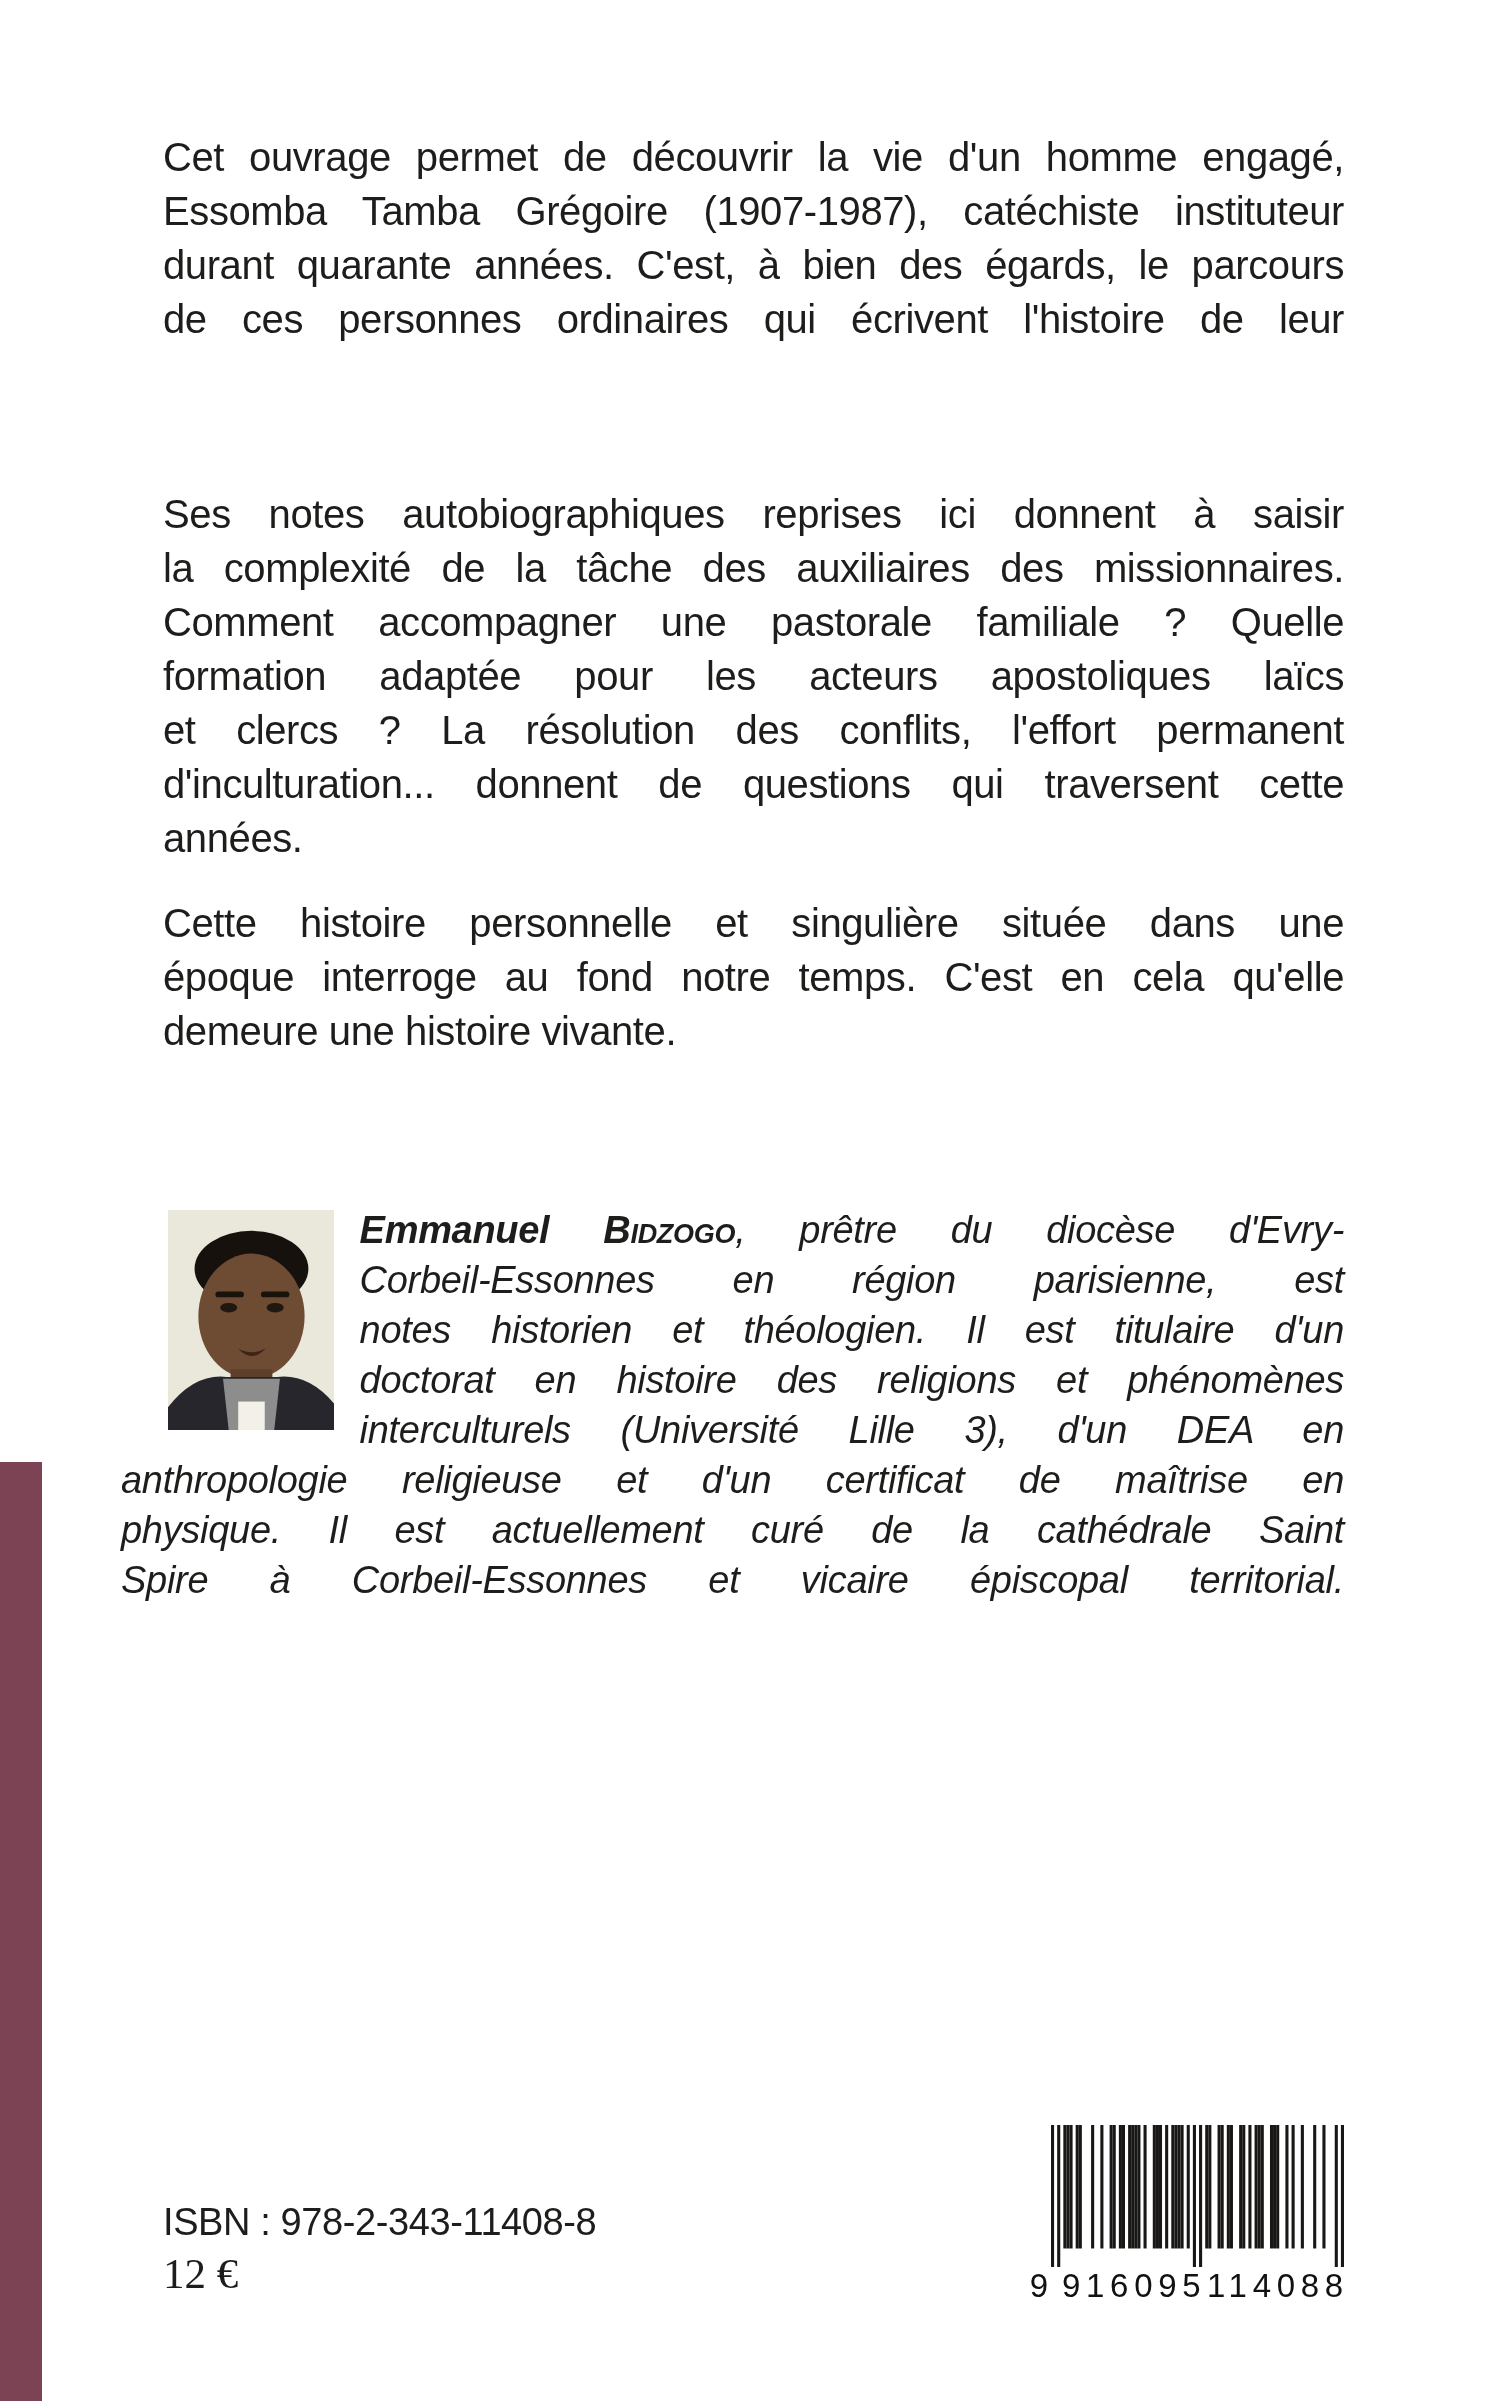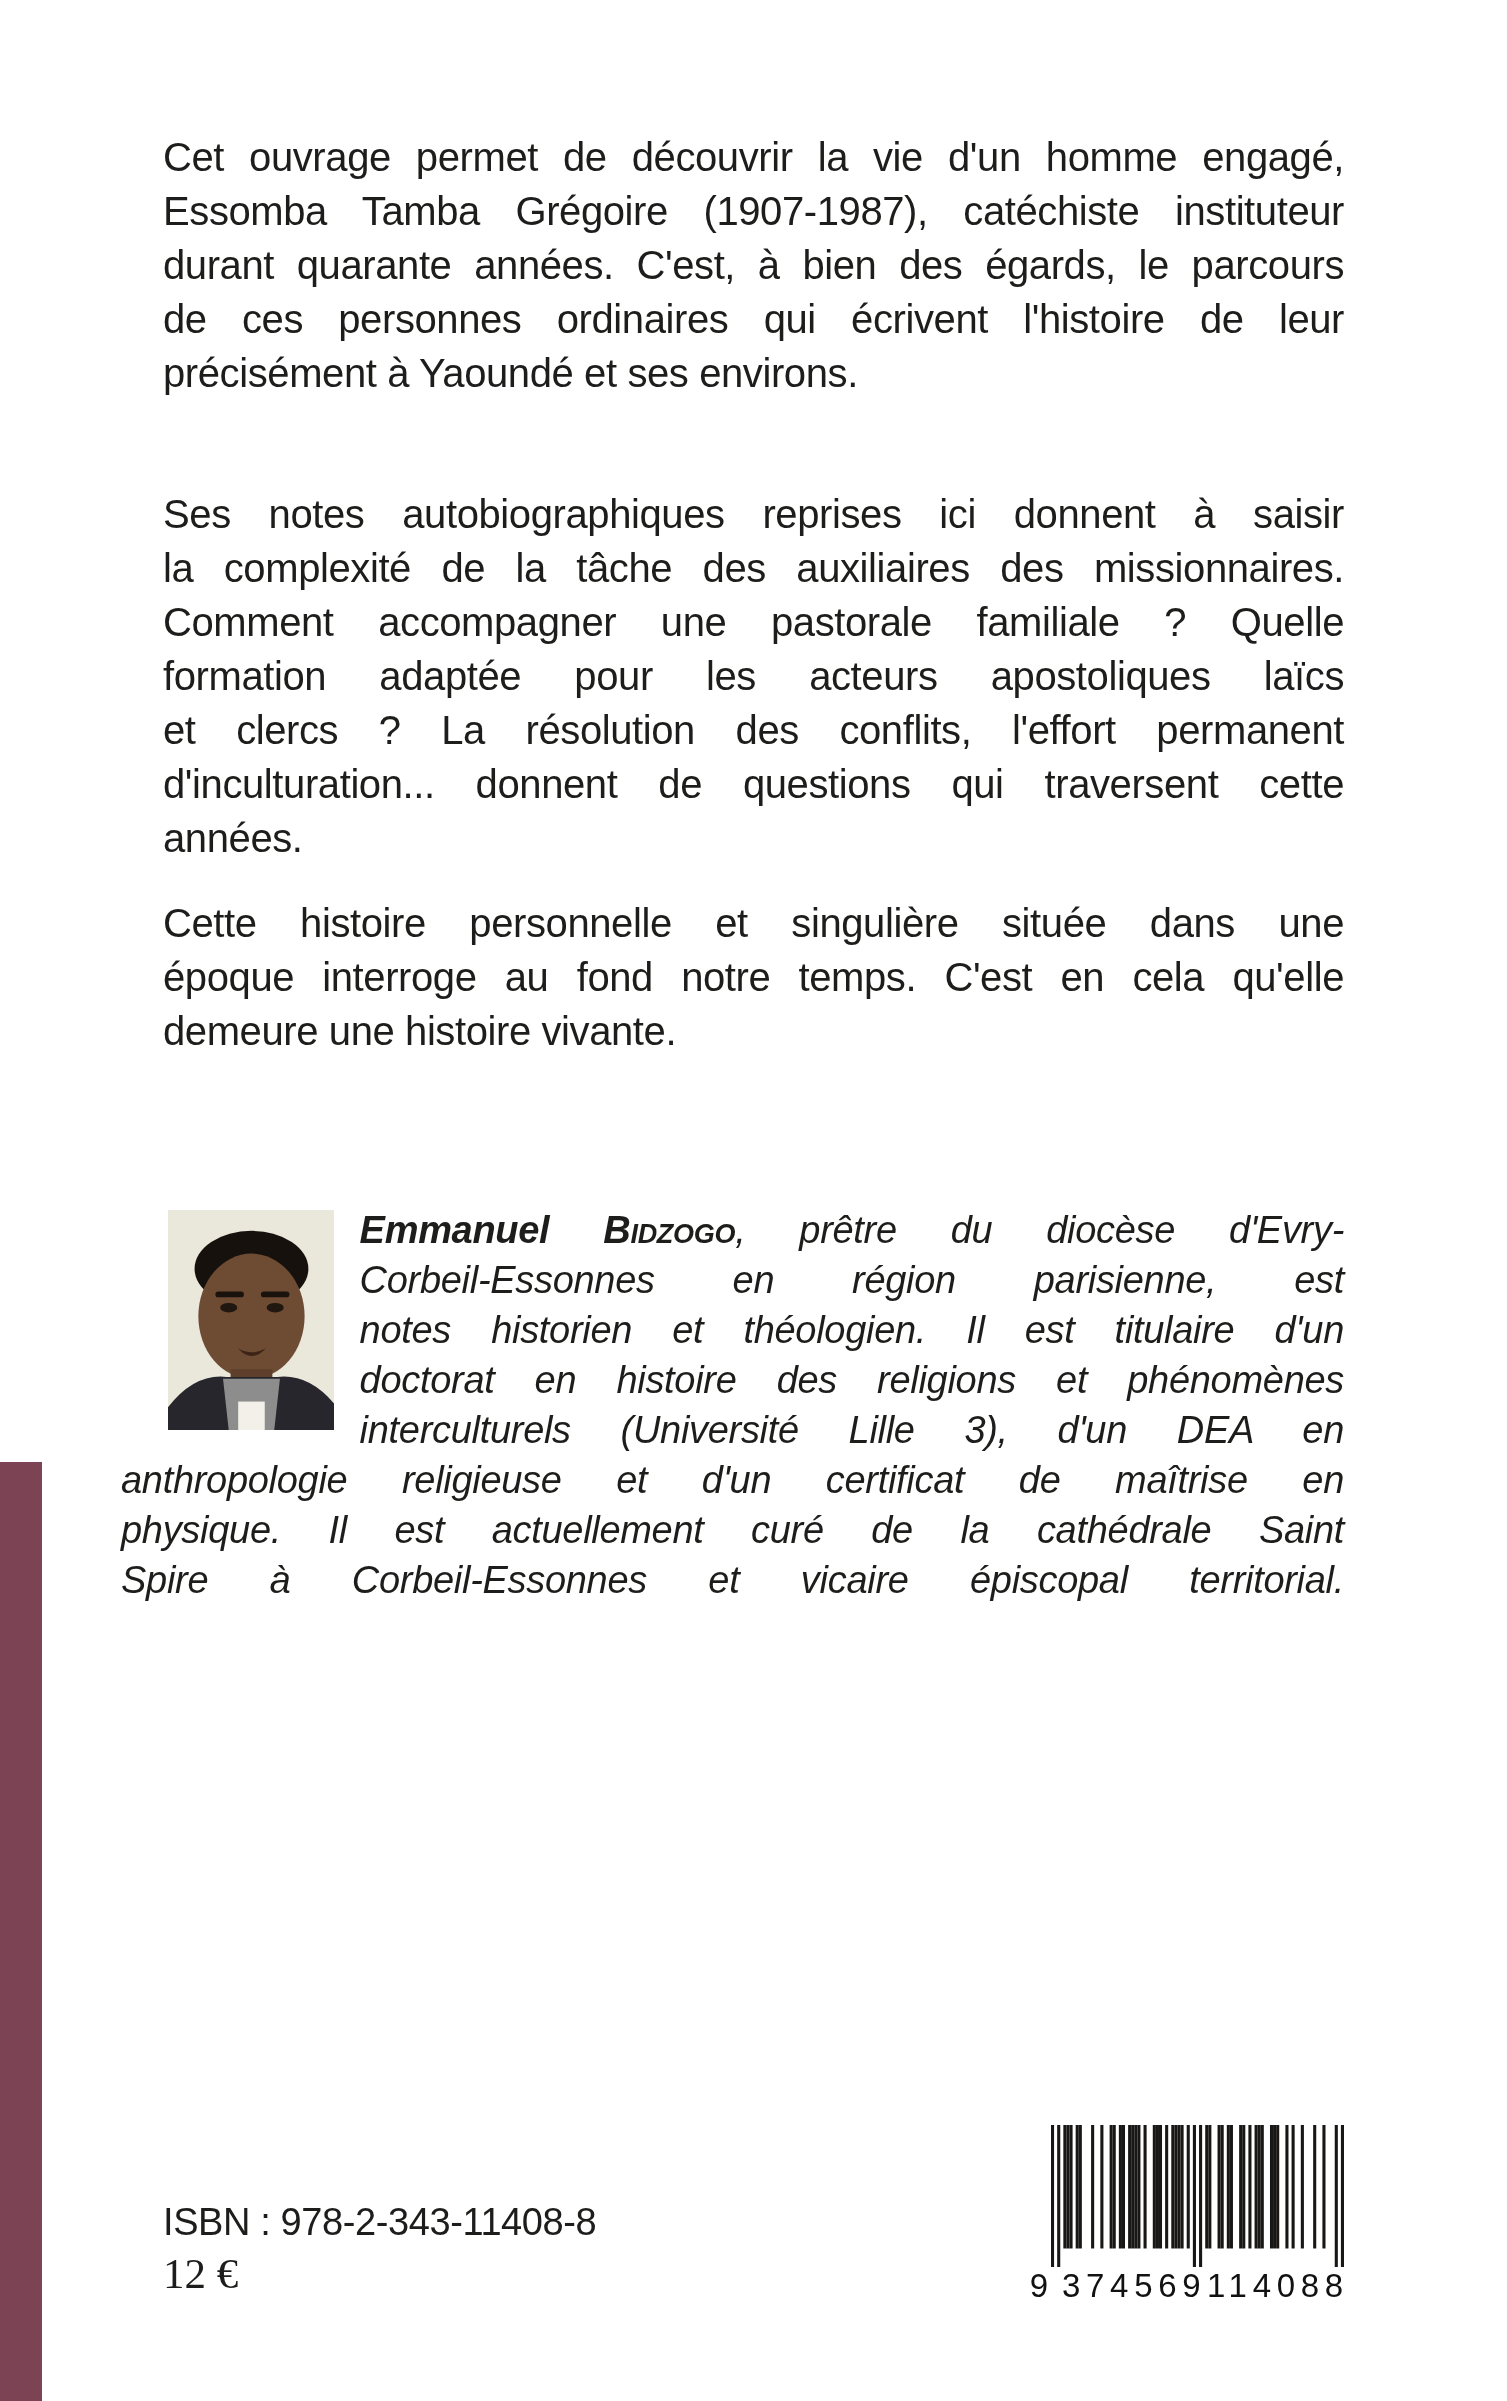--- a/index.html
+++ b/index.html
@@ -67,21 +67,20 @@
 
 <div id="page">
 
   <div id="accent-bar"></div>
 
   <div id="para-1" class="para">
       <div class="jline">Cet ouvrage permet de découvrir la vie d'un homme engagé,</div>
       <div class="jline">Essomba Tamba Grégoire (1907-1987), catéchiste instituteur</div>
       <div class="jline">durant quarante années. C'est, à bien des égards, le parcours</div>
       <div class="jline">de ces personnes ordinaires qui écrivent l'histoire de leur</div>
-      <div class="jline endline">précisément à Yaoundé et ses environs.</div>
     </div>
 
   <div id="para-2" class="para">
       <div class="jline">Ses notes autobiographiques reprises ici donnent à saisir</div>
       <div class="jline">la complexité de la tâche des auxiliaires des missionnaires.</div>
       <div class="jline">Comment accompagner une pastorale familiale ? Quelle</div>
       <div class="jline">formation adaptée pour les acteurs apostoliques laïcs</div>
       <div class="jline">et clercs ? La résolution des conflits, l'effort permanent</div>
       <div class="jline">d'inculturation... donnent de questions qui traversent cette</div>
       <div class="jline endline">années.</div>
@@ -175,18 +174,18 @@
         <rect x="73" y="0" width="1" height="40" fill="#181715"></rect>
         <rect x="76" y="0" width="1" height="40" fill="#181715"></rect>
         <rect x="78" y="0" width="1" height="40" fill="#181715"></rect>
         <rect x="81" y="0" width="1" height="40" fill="#181715"></rect>
         <rect x="85" y="0" width="1" height="40" fill="#181715"></rect>
         <rect x="88" y="0" width="1" height="40" fill="#181715"></rect>
         <rect x="92" y="0" width="1" height="46" fill="#181715"></rect>
         <rect x="94" y="0" width="1" height="46" fill="#181715"></rect>
       </svg>
     <span id="bc-first" class="bc-digit">9</span>
-    <span id="bc-left" class="bc-digit">374569</span>
+    <span id="bc-left" class="bc-digit">916095</span>
     <span id="bc-right" class="bc-digit">114088</span>
   </div>
 
 </div>
 
 
 </body></html>

